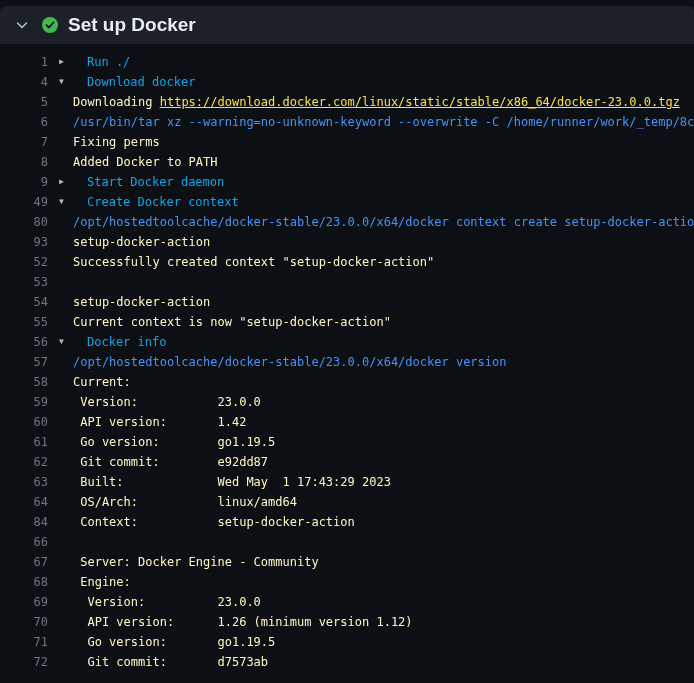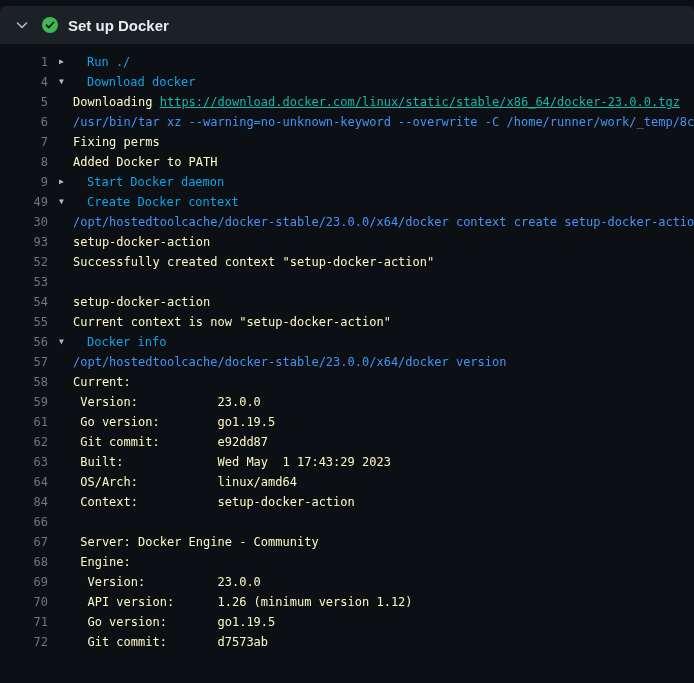--- a/index.html
+++ b/index.html
@@ -8,36 +8,36 @@
     width: 694px; height: 683px; overflow: hidden;
     font-family: "Liberation Sans", sans-serif;
   }
   .console { width: 694px; height: 683px; background: #0c1015; padding-top: 6px; }
   .step-header {
     height: 38px; background: #1c2128; display: flex; align-items: center;
     padding: 0 14px; cursor: pointer; border-radius: 6px 6px 0 0;
   }
   .step-header .chev { width: 16px; height: 16px; display: inline-flex; align-items: center; justify-content: center; color: #adbac7; }
   .step-header .check { margin-left: 12px; width: 16px; height: 16px; display: inline-flex; }
-  .step-title { margin-left: 10px; color: #e6edf3; font-size: 15px; font-weight: 600; }
+  .step-title { margin-left: 10px; color: #e6edf3; font-size: 19px; font-weight: 600; }
   .log { padding-top: 8px; font-family: "DejaVu Sans Mono", monospace; font-size: 12px; }
   .row { display: flex; height: 20px; line-height: 20px; white-space: pre; overflow: hidden; }
   .num {
     flex: 0 0 48px; width: 48px; text-align: right; color: #6e7681;
     margin-right: 11px; cursor: pointer; user-select: none;
   }
   .content { display: inline-flex; white-space: pre; }
   .arrow {
     display: inline-block; width: 14px; flex: 0 0 14px; color: #adbac7;
     font-size: 8px; line-height: 20px; cursor: pointer;
   }
   .txt { color: #fef9c3; white-space: pre; }
   .group-label { color: #0ea5e9; margin-left: 14px; }
   .cmd { color: #4493f8; }
-  .url { color: #14b8a6; text-decoration: underline; cursor: pointer; }
+  .url { color: #fde047; text-decoration: underline; cursor: pointer; }
 </style>
 </head>
 <body>
 
 <div class="console">
   <div class="step-header">
     <span class="chev">
       <svg width="16" height="16" viewBox="0 0 16 16" fill="none">
         <path d="M3.5 6l4.5 4.5L12.5 6" stroke="currentColor" stroke-width="1.6" stroke-linecap="round" stroke-linejoin="round"></path>
       </svg>
@@ -52,30 +52,31 @@
   </div>
   <div class="log" id="log">
       <div class="row"><span class="num">1</span><span class="content"><span class="arrow">▶</span><span class="txt group-label">Run ./</span></span></div>
       <div class="row"><span class="num">4</span><span class="content"><span class="arrow">▼</span><span class="txt group-label">Download docker</span></span></div>
       <div class="row"><span class="num">5</span><span class="content"><span class="arrow"></span><span class="txt">Downloading </span><a class="url">https://download.docker.com/linux/static/stable/x86_64/docker-23.0.0.tgz</a></span></div>
       <div class="row"><span class="num">6</span><span class="content"><span class="arrow"></span><span class="txt cmd">/usr/bin/tar xz --warning=no-unknown-keyword --overwrite -C /home/runner/work/_temp/8c93</span></span></div>
       <div class="row"><span class="num">7</span><span class="content"><span class="arrow"></span><span class="txt">Fixing perms</span></span></div>
       <div class="row"><span class="num">8</span><span class="content"><span class="arrow"></span><span class="txt">Added Docker to PATH</span></span></div>
       <div class="row"><span class="num">9</span><span class="content"><span class="arrow">▶</span><span class="txt group-label">Start Docker daemon</span></span></div>
       <div class="row"><span class="num">49</span><span class="content"><span class="arrow">▼</span><span class="txt group-label">Create Docker context</span></span></div>
-      <div class="row"><span class="num">30</span><span class="content"><span class="arrow"></span><span class="txt cmd">/opt/hostedtoolcache/docker-stable/23.0.0/x64/docker context create setup-docker-action</span></span></div>
+      <div class="row"><span class="num">80</span><span class="content"><span class="arrow"></span><span class="txt cmd">/opt/hostedtoolcache/docker-stable/23.0.0/x64/docker context create setup-docker-action</span></span></div>
       <div class="row"><span class="num">93</span><span class="content"><span class="arrow"></span><span class="txt">setup-docker-action</span></span></div>
       <div class="row"><span class="num">52</span><span class="content"><span class="arrow"></span><span class="txt">Successfully created context "setup-docker-action"</span></span></div>
       <div class="row"><span class="num">53</span></div>
       <div class="row"><span class="num">54</span><span class="content"><span class="arrow"></span><span class="txt">setup-docker-action</span></span></div>
       <div class="row"><span class="num">55</span><span class="content"><span class="arrow"></span><span class="txt">Current context is now "setup-docker-action"</span></span></div>
       <div class="row"><span class="num">56</span><span class="content"><span class="arrow">▼</span><span class="txt group-label">Docker info</span></span></div>
       <div class="row"><span class="num">57</span><span class="content"><span class="arrow"></span><span class="txt cmd">/opt/hostedtoolcache/docker-stable/23.0.0/x64/docker version</span></span></div>
       <div class="row"><span class="num">58</span><span class="content"><span class="arrow"></span><span class="txt">Current:</span></span></div>
       <div class="row"><span class="num">59</span><span class="content"><span class="arrow"></span><span class="txt"> Version:           23.0.0</span></span></div>
+      <div class="row"><span class="num">60</span><span class="content"><span class="arrow"></span><span class="txt"> API version:       1.42</span></span></div>
       <div class="row"><span class="num">61</span><span class="content"><span class="arrow"></span><span class="txt"> Go version:        go1.19.5</span></span></div>
       <div class="row"><span class="num">62</span><span class="content"><span class="arrow"></span><span class="txt"> Git commit:        e92dd87</span></span></div>
       <div class="row"><span class="num">63</span><span class="content"><span class="arrow"></span><span class="txt"> Built:             Wed May  1 17:43:29 2023</span></span></div>
       <div class="row"><span class="num">64</span><span class="content"><span class="arrow"></span><span class="txt"> OS/Arch:           linux/amd64</span></span></div>
       <div class="row"><span class="num">84</span><span class="content"><span class="arrow"></span><span class="txt"> Context:           setup-docker-action</span></span></div>
       <div class="row"><span class="num">66</span><span class="content"><span class="arrow"></span><span class="txt"></span></span></div>
       <div class="row"><span class="num">67</span><span class="content"><span class="arrow"></span><span class="txt"> Server: Docker Engine - Community</span></span></div>
       <div class="row"><span class="num">68</span><span class="content"><span class="arrow"></span><span class="txt"> Engine:</span></span></div>
       <div class="row"><span class="num">69</span><span class="content"><span class="arrow"></span><span class="txt">  Version:          23.0.0</span></span></div>
       <div class="row"><span class="num">70</span><span class="content"><span class="arrow"></span><span class="txt">  API version:      1.26 (minimum version 1.12)</span></span></div>

